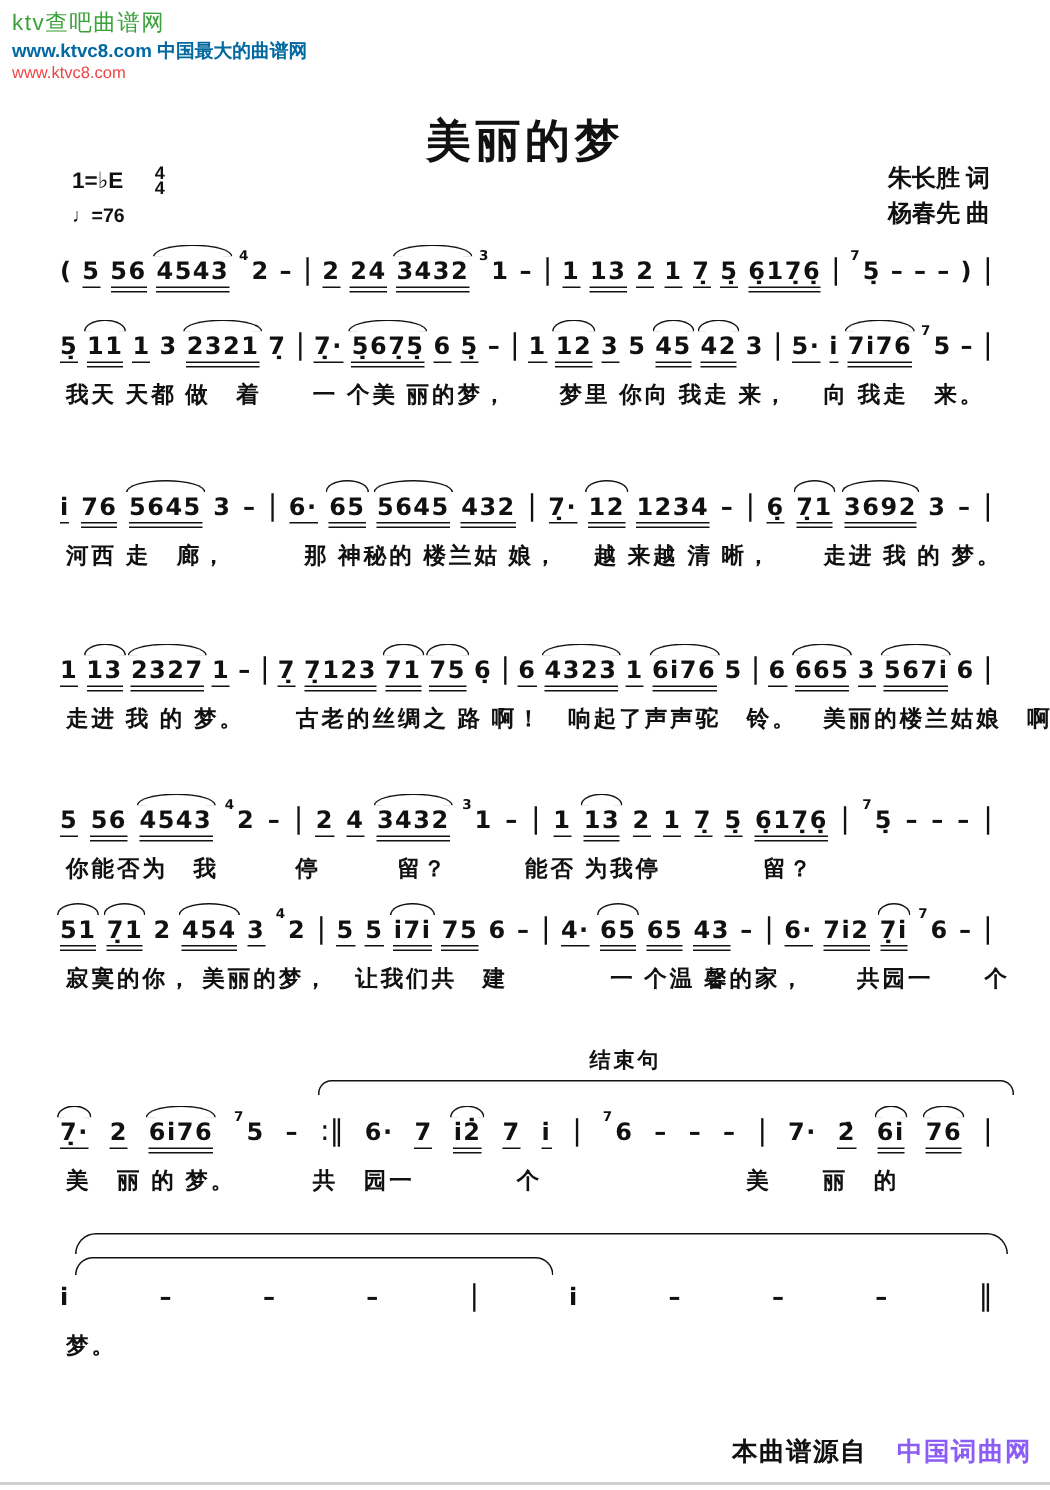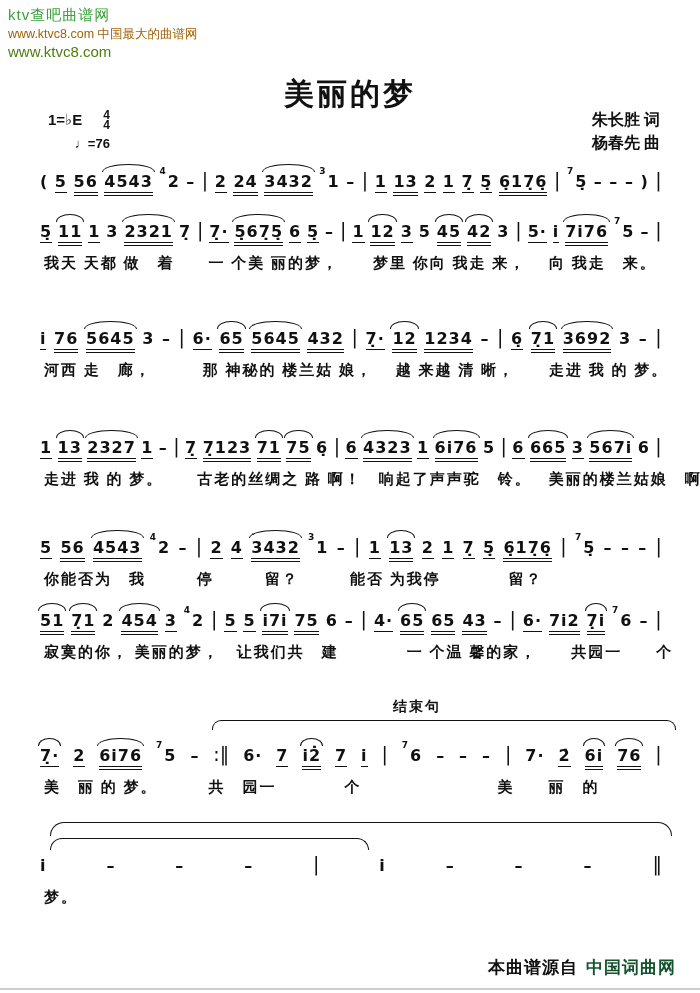--- a/index.html
+++ b/index.html
@@ -2,29 +2,29 @@
 <html><head>
 <meta charset="utf-8">
 <style>
   html,body{margin:0;padding:0;background:#fff;}
   .sheet{position:relative;width:700px;height:993px;background:#fff;overflow:hidden;
          font-family:"Liberation Sans","DejaVu Sans",sans-serif;color:#111;}
   
   .top-header{position:absolute;top:6px;left:0;width:700px;height:22px;
               display:flex;justify-content:space-between;align-items:flex-start;padding:0 8px;box-sizing:border-box;flex-direction:column;}
   .site-left{color:#3aa23a;font-size:15px;letter-spacing:1px;}
-  .site-center{color:#a16207;font-size:12.5px;padding-top:1px;}
-  .site-right{color:#4d7c0f;font-size:15px;}
+  .site-center{color:#0369a1;font-size:12.5px;padding-top:1px;font-weight:bold;}
+  .site-right{color:#ef4444;font-size:11px;}
   
   .title{position:absolute;top:74px;left:0;width:700px;margin:0;text-align:center;
          font-family:"Liberation Serif","DejaVu Serif",serif;font-size:30px;font-weight:700;letter-spacing:3px;}
   .keyblock{position:absolute;left:48px;top:110px;font-weight:700;font-size:15px;}
   .keyrow{display:flex;align-items:center;gap:21px;}
   .ts{display:inline-flex;flex-direction:column;font-size:12px;line-height:10px;text-align:center;}
-  .tempo{margin-top:6px;font-size:13px;text-align:right;}
+  .tempo{margin-top:6px;font-size:13px;}
   .credits{position:absolute;right:40px;top:108px;text-align:right;font-weight:700;font-size:16px;line-height:23px;
            font-family:"Liberation Serif","DejaVu Serif",serif;}
   
   .system{position:absolute;left:40px;width:622px;}
   .notation{display:flex;justify-content:space-between;align-items:baseline;padding-top:12px;}
   .token{position:relative;display:inline-block;font-family:"DejaVu Sans",sans-serif;
          font-weight:700;font-size:16px;letter-spacing:1px;line-height:1.1;}
   .token.u1{border-bottom:1.5px solid #111;padding-bottom:1px;}
   .token.u2{border-bottom:4px double #111;padding-bottom:1px;}
   .token.slur::before{content:"";position:absolute;left:-2px;right:-2px;top:-9px;height:7px;
@@ -38,21 +38,21 @@
   .ending-label{position:absolute;left:393px;top:698px;font-size:14px;font-weight:700;
           font-family:Liberation Mono, monospace;letter-spacing:2px;}
   .ending-bracket{position:absolute;left:212px;top:720px;width:462px;height:9px;
           border:1.5px solid #111;border-bottom:none;border-radius:9px 9px 0 0;}
   .arc{position:absolute;border:1.5px solid #111;border-bottom:none;}
   .arc-outer{left:50px;top:822px;width:620px;height:13px;border-radius:14px 14px 0 0;}
   .arc-inner{left:50px;top:838px;width:317px;height:11px;border-radius:12px 12px 0 0;}
   
   .footer{position:absolute;left:488px;top:956px;font-size:17px;font-weight:700;letter-spacing:1px;
           font-family:"Liberation Serif","DejaVu Serif",serif;}
-  .footer .site{color:#14532d;margin-left:8px;}
+  .footer .site{color:#8b5cf6;margin-left:20px;}
   .bottom-line{position:absolute;left:0;top:988px;width:700px;height:2px;background:#cfcfcf;}
 </style>
 </head>
 <body>
 
 <div class="sheet">
 
   <div class="top-header">
     <span class="site-left">ktv查吧曲谱网</span>
     <span class="site-center">www.ktvc8.com 中国最大的曲谱网</span>

